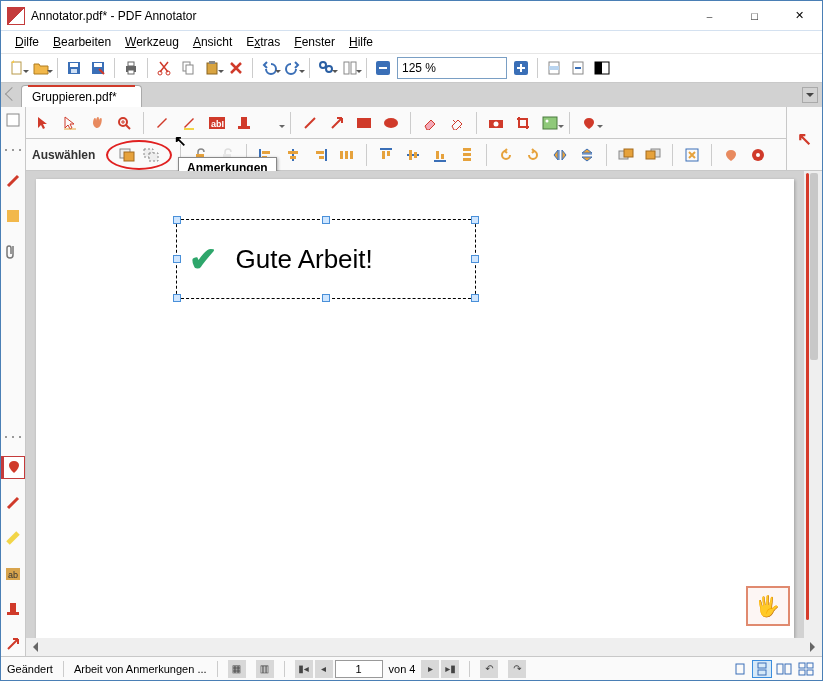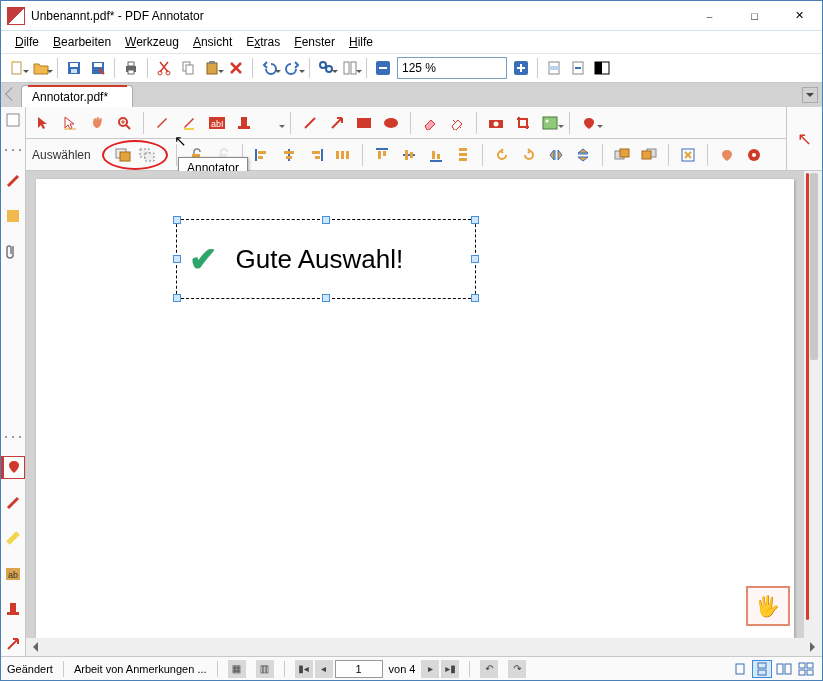--- a/index.html
+++ b/index.html
@@ -94,21 +94,21 @@
   
   svg{display:block;}
 </style>
 </head>
 <body>
 
 <div class="window">
 
   <div class="titlebar">
     <div class="logo"></div>
-    <div class="title">Unbenannt.pdf* - PDF Annotator</div>
+    <div class="title">Annotator.pdf* - PDF Annotator</div>
     <div class="winbtns">
       <div class="winbtn">–</div>
       <div class="winbtn">□</div>
       <div class="winbtn close">✕</div>
     </div>
   </div>
 
   <div class="menubar">
     <div class="menuitem"><u>D</u><span>ilfe</span></div>
     <div class="menuitem"><u>B</u>earbeiten</div>
@@ -236,21 +236,21 @@
     <div class="tbtn">
         <svg class="ic" viewBox="0 0 16 16">
           <rect x="1" y="2" width="14" height="12" fill="none" stroke="#000"></rect>
           <rect x="1" y="2" width="7" height="12" fill="#000"></rect>
         </svg>
       </div>
   </div>
 
   <div class="tabstrip">
     <div class="doc-tab">
-        <span>Annotator.pdf*</span>
+        <span>Gruppieren.pdf*</span>
       </div>
     <div class="tabmenu"></div>
   </div>
 
   <div class="workrow">
 
     <div class="leftbar">
       <div class="lbtn">
           <svg width="14" height="14">
             <rect x="1" y="1" width="12" height="12" fill="#fff" stroke="#888"></rect>
@@ -310,21 +310,21 @@
         </div>
       <div class="lbtn">
           <svg width="16" height="16">
             <path d="M3 13L13 3M13 3h-5M13 3v5" stroke="#d03a2a" stroke-width="2" fill="none"></path>
           </svg>
         </div>
     </div>
 
     <div class="center">
 
-      <div style="display:flex;">
+      <div style="display:flex;font-weight:bold;">
       <div style="flex:1;">
       <div class="annobar">
         <div class="abtn">
                 <svg width="16" height="16">
                   <path d="M3 2l0 11 3-3 2 4 2-1-2-4h4z" fill="#d03a2a"></path>
                 </svg>
               </div>
         <div class="abtn">
                 <svg width="16" height="16">
                   <path d="M3 2l0 11 3-3 2 4 2-1-2-4h4z" fill="none" stroke="#d03a2a"></path>
@@ -563,21 +563,21 @@
                   <path d="M8 3c3 0 5 2 5 4 0 4-5 7-5 7s-5-3-5-7c0-2 2-4 5-4z" fill="#e88a5f"></path>
                 </svg>
               </div>
         <div class="abtn">
                 <svg width="16" height="16">
                   <circle cx="8" cy="8" r="6" fill="#d03a2a"></circle>
                   <circle cx="8" cy="8" r="2" fill="#fff"></circle>
                 </svg>
               </div>
 
-        <div class="tooltip"><span>Annotator</span></div>
+        <div class="tooltip"><span>Anmerkungen</span></div>
         <div class="mousecursor">↖</div>
       </div>
       </div>
       <div class="rightspace">
         <span class="bigcursor">↖</span>
       </div>
       </div>
 
       <div class="canvaswrap">
         <div class="page">
@@ -585,21 +585,21 @@
             <div class="handle h-tl"></div>
             <div class="handle h-tm"></div>
             <div class="handle h-tr"></div>
             <div class="handle h-ml"></div>
             <div class="handle h-mr"></div>
             <div class="handle h-bl"></div>
             <div class="handle h-bm"></div>
             <div class="handle h-br"></div>
             <div class="selcontent">
               <span class="check">✔</span>
-              <span class="seltext">Gute Auswahl!</span>
+              <span class="seltext">Gute Arbeit!</span>
             </div>
           </div>
         </div>
         <div class="vsb">
           <div class="track-red"></div>
           <div class="thumb"></div>
         </div>
         <div class="hsb"></div>
         <div class="float-hand">
             <span>🖐</span>

